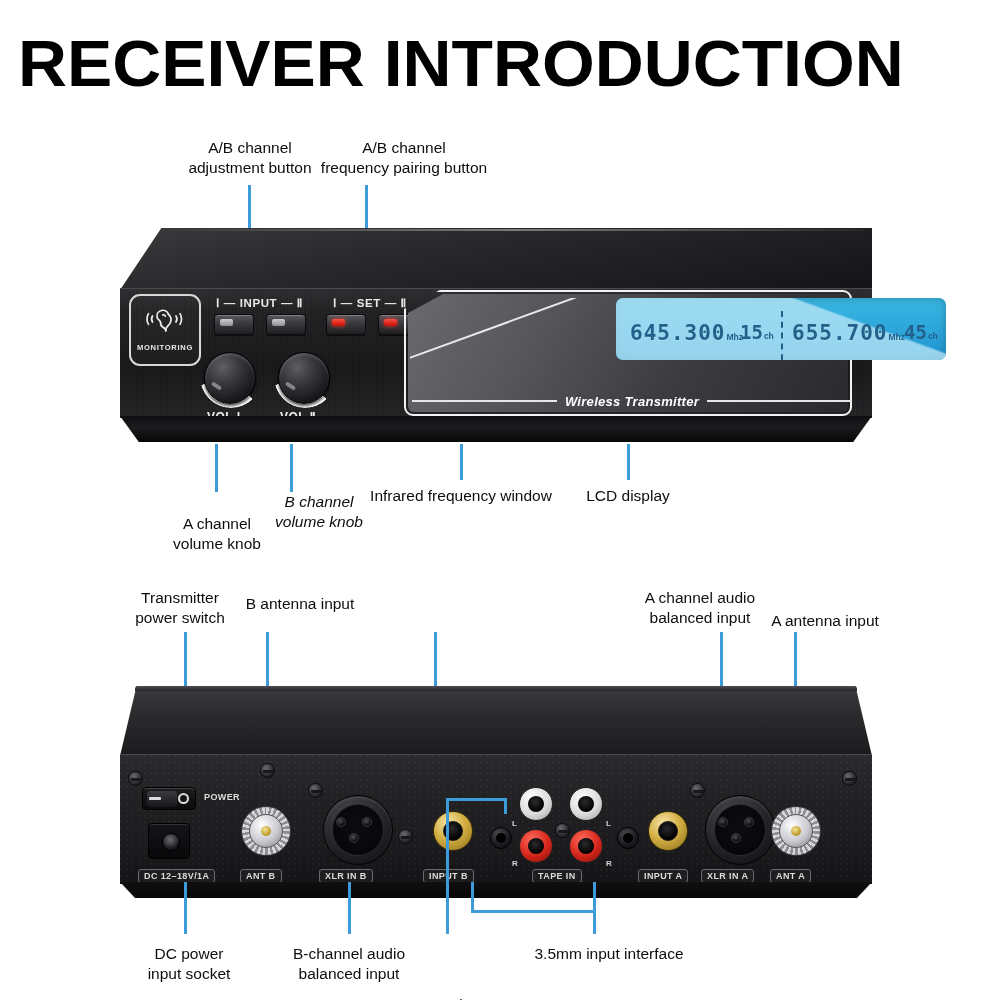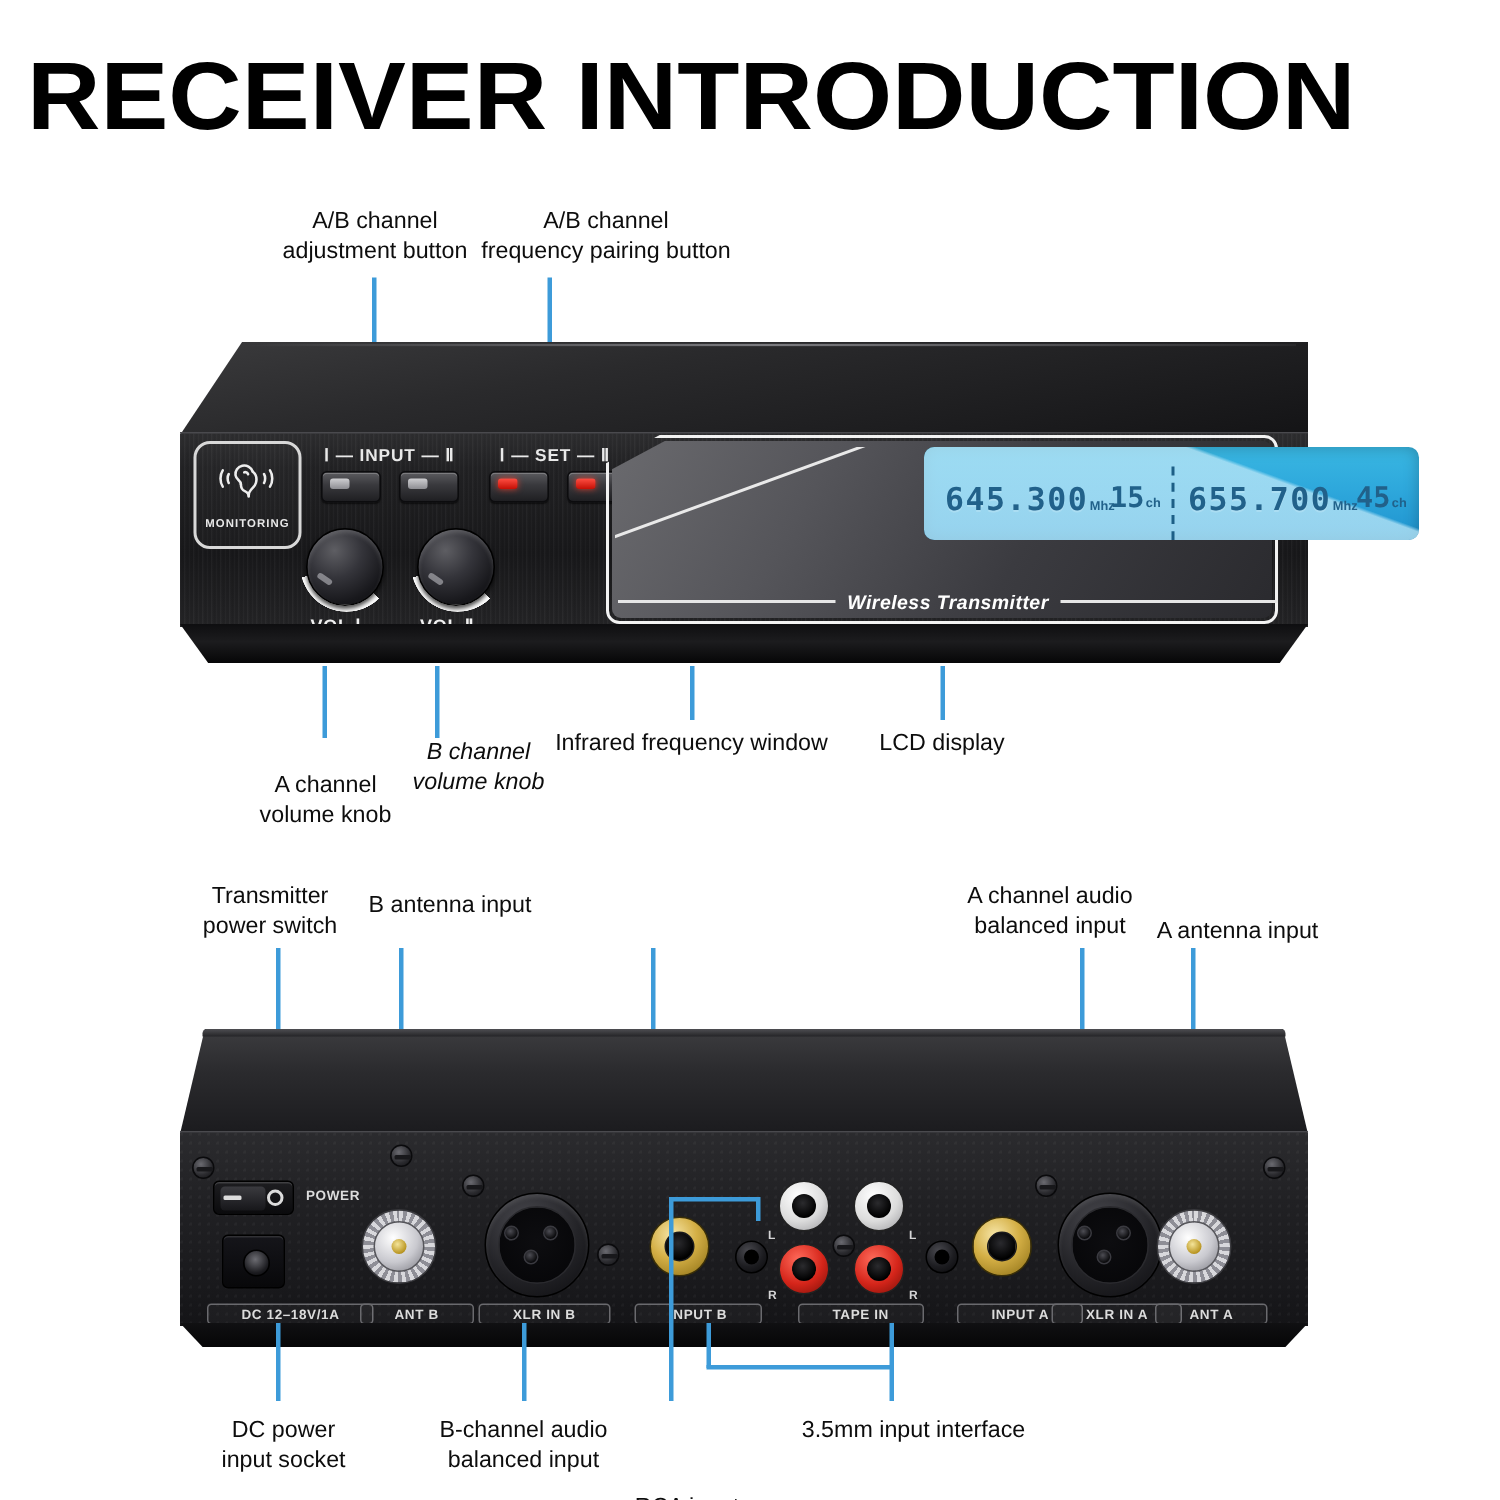--- a/index.html
+++ b/index.html
@@ -197,21 +197,21 @@
   #rear-lip {
     position: absolute; left: 0; top: 196px; width: 752px; height: 16px;
     background: linear-gradient(180deg,#101012 0%,#060607 100%);
     clip-path: polygon(0% 0%, 100% 0%, 98% 100%, 2% 100%);
   }
 
   
   .plabel {
     position: absolute; color: #dcdcdc; font-size: 9px; font-weight: 700;
     letter-spacing: .4px; white-space: nowrap; text-align: left;
-    border: 1px solid #6a6a6e; border-radius: 3px; padding: 1px 22px;
+    border: 1px solid #6a6a6e; border-radius: 3px; padding: 1px 5px;
     background: rgba(255,255,255,0.035);
   }
   .plain-label {
     position: absolute; color: #dcdcdc; font-size: 9px; font-weight: 700;
     letter-spacing: .4px; white-space: nowrap;
   }
 
   
   #power-switch {
     position: absolute; left: 22px; top: 32px; width: 54px; height: 23px;

